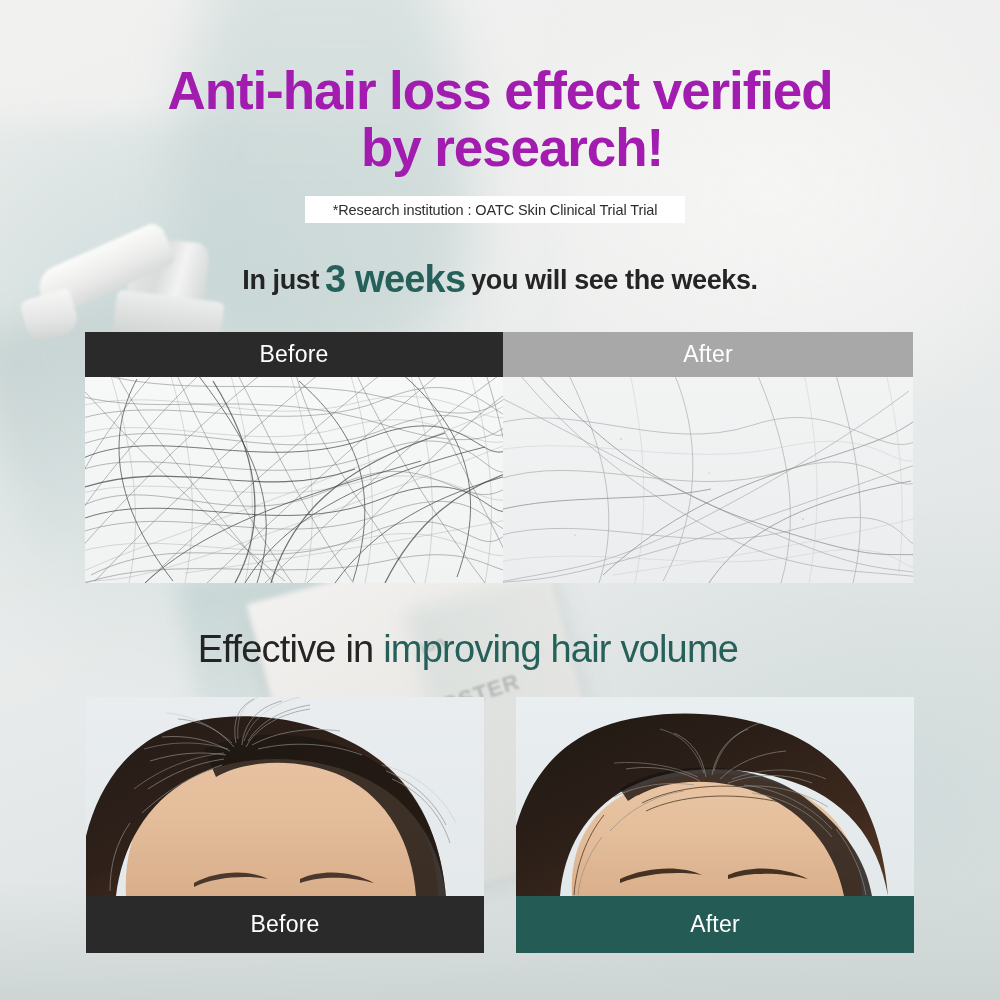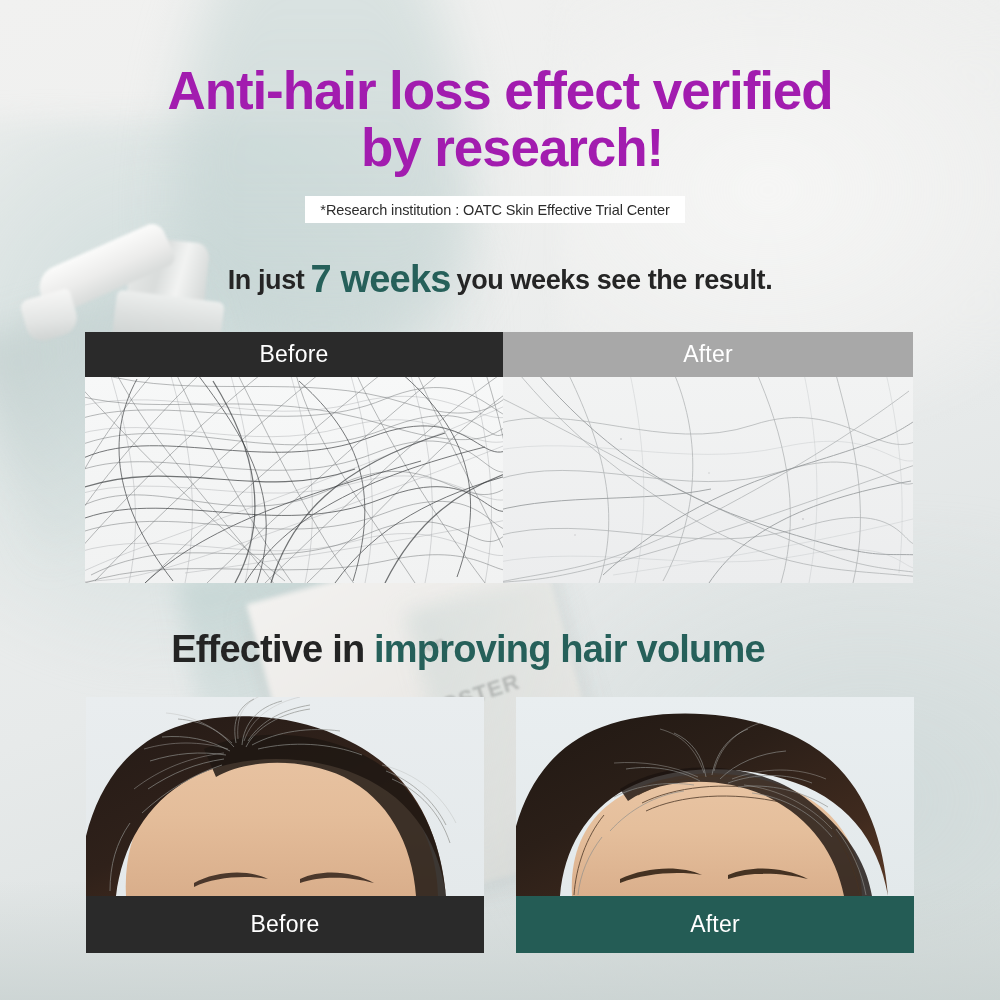--- a/index.html
+++ b/index.html
@@ -238,21 +238,21 @@
   .hair-after  { width: 410px; background: #eff0f0; }
   .hair-panel svg { position: absolute; inset: 0; width: 100%; height: 100%; }
 
   
   .headline2 {
     position: absolute;
     left: 0; top: 628px;
     width: 936px;
     text-align: center;
     font-size: 38px;
-    font-weight: 700;
+    font-weight: 400;
     color: #242424;
     letter-spacing: -0.8px;
     white-space: nowrap;
   }
   .headline2 .accent { color: #26605a; }
 
   
   .cmp2 {
     position: absolute;
     left: 86px; top: 697px;
@@ -316,25 +316,25 @@
   <div class="carton-mark" style="left:436px; top:772px; font-size:16px; transform:rotate(-75deg);">DDED</div>
   <div class="carton-mark" style="left:452px; top:838px; font-size:12px; transform:rotate(-72deg);">fl. oz</div>
   <div class="bg-bottom-dark"></div>
 
   <div class="headline">
     <span>Anti-hair loss effect verified</span>
     <span class="l2">by research!</span>
   </div>
 
   <div class="research-badge">
-    <span>*Research institution : OATC Skin Effective Trial Center</span>
+    <span>*Research institution : OATC Skin Clinical Trial Trial</span>
   </div>
 
   <div class="subheadline">
-    <span>In just</span><span class="weeks">7 weeks</span><span>you weeks see the result.</span>
+    <span>In just</span><span class="weeks">3 weeks</span><span>you will see the weeks.</span>
   </div>
 
   <div class="cmp1">
     <div class="cmp1-bars">
       <div class="bar bar-before-dark">
         <span>Before</span>
       </div>
       <div class="bar bar-after-grey">
         <span>After</span>
       </div>

